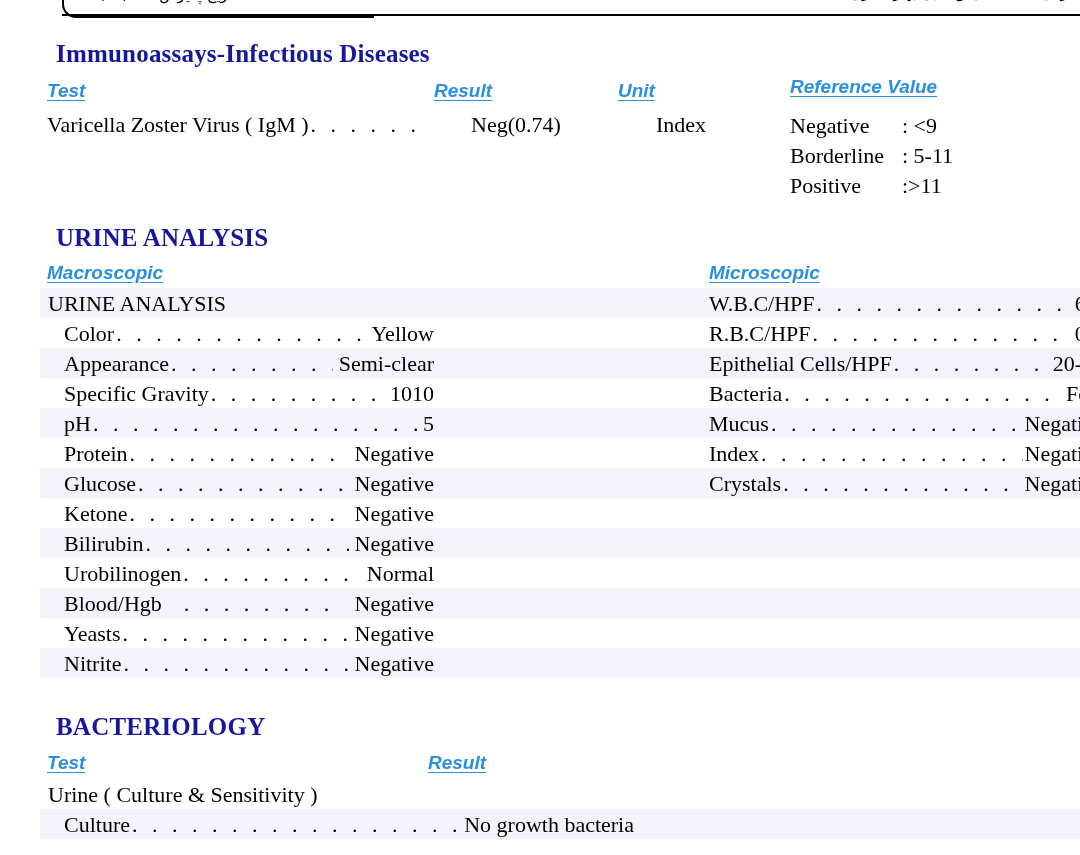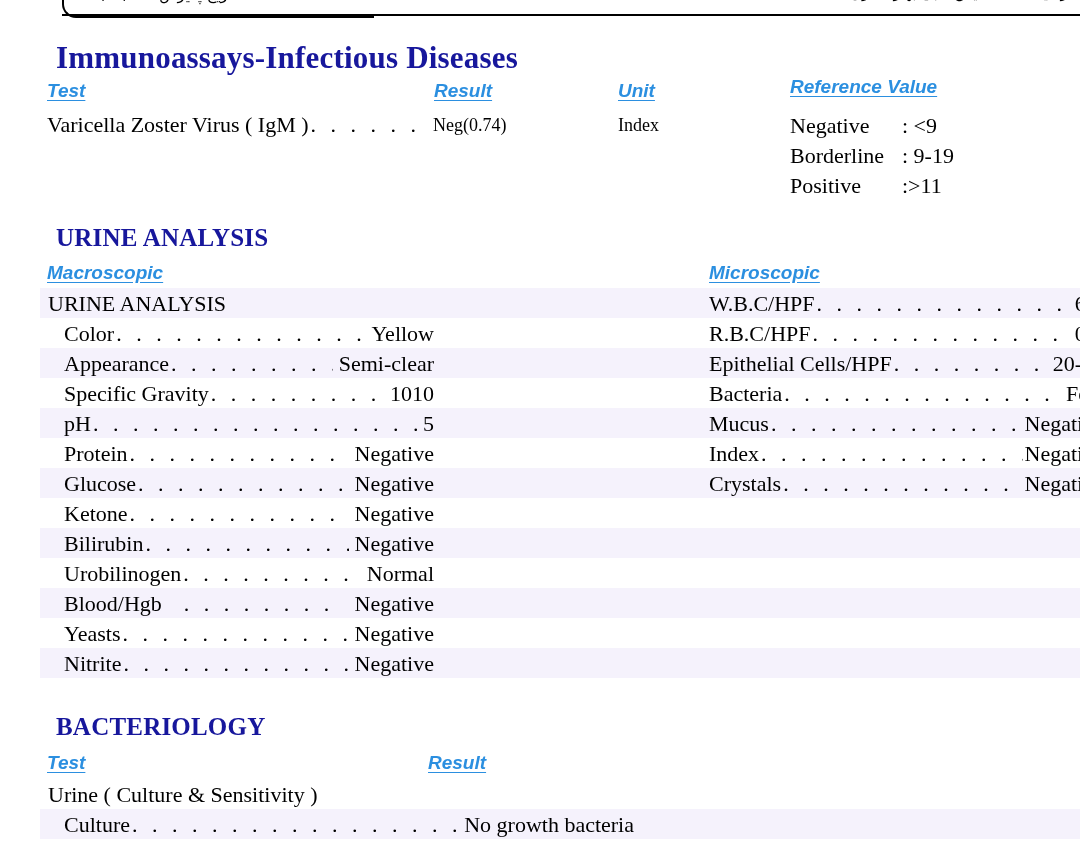--- a/index.html
+++ b/index.html
@@ -81,22 +81,23 @@
     position: absolute;
     left: 40px;
     width: 1040px;
     height: 30px;
     background: #f5f2fc;
   }
 
   .txt {
     position: absolute;
     white-space: nowrap;
-    font-size: 18px;
+    font-size: 22px;
     line-height: 30px;
+    margin-left: 38px;
   }
 
   
   .leader {
     position: absolute;
     display: flex;
     align-items: baseline;
     font-size: 22px;
     line-height: 30px;
     white-space: nowrap;
@@ -134,41 +135,41 @@
 </head>
 <body>
 
 <div class="top-strip">
   <div class="box-left"></div>
   <div class="box-left-rule"></div>
   <div class="fa-left">تاریخ پذیرش : ۱۴۰۱/۰۹/۱۲</div>
   <div class="fa-right">آزمایشگاه تشخیص طبی بهار دکتری</div>
 </div>
 
-<div class="section-title" style="left:56px; top:40px; font-size:31px;">Immunoassays-Infectious Diseases</div>
+<div class="section-title" style="left:56px; top:40px; font-size:25px;">Immunoassays-Infectious Diseases</div>
 
 <div class="col-head" style="left:47px; top:80px;">Test</div>
 <div class="col-head" style="left:434px; top:80px;">Result</div>
 <div class="col-head" style="left:618px; top:80px;">Unit</div>
 <div class="col-head" style="left:790px; top:76px;">Reference Value</div>
 
 <div class="leader" style="left:47px; top:110px; width:386px;">
   <span class="lbl">Varicella Zoster Virus ( IgM )</span>
   <span class="dots">. . . . . . . . . . . . . . . . . . . . . . . . . . . .</span>
 </div>
 <div class="txt" style="left:433px; top:110px;">Neg(0.74)</div>
 <div class="txt" style="left:618px; top:110px;">Index</div>
 
 <div class="refline" style="left:790px; top:111px;">
   <span class="rk">Negative</span>
   <span class="rv">: &lt;9</span>
 </div>
 <div class="refline" style="left:790px; top:141px;">
   <span class="rk">Borderline</span>
-  <span class="rv">: 9-19</span>
+  <span class="rv">: 5-11</span>
 </div>
 <div class="refline" style="left:790px; top:171px;">
   <span class="rk">Positive</span>
   <span class="rv">:&gt;11</span>
 </div>
 
 <div class="section-title" style="left:56px; top:224px; font-size:25px;">URINE ANALYSIS</div>
 
 <div class="col-head" style="left:47px; top:262px;">Macroscopic</div>
 <div class="col-head" style="left:709px; top:262px;">Microscopic</div>

